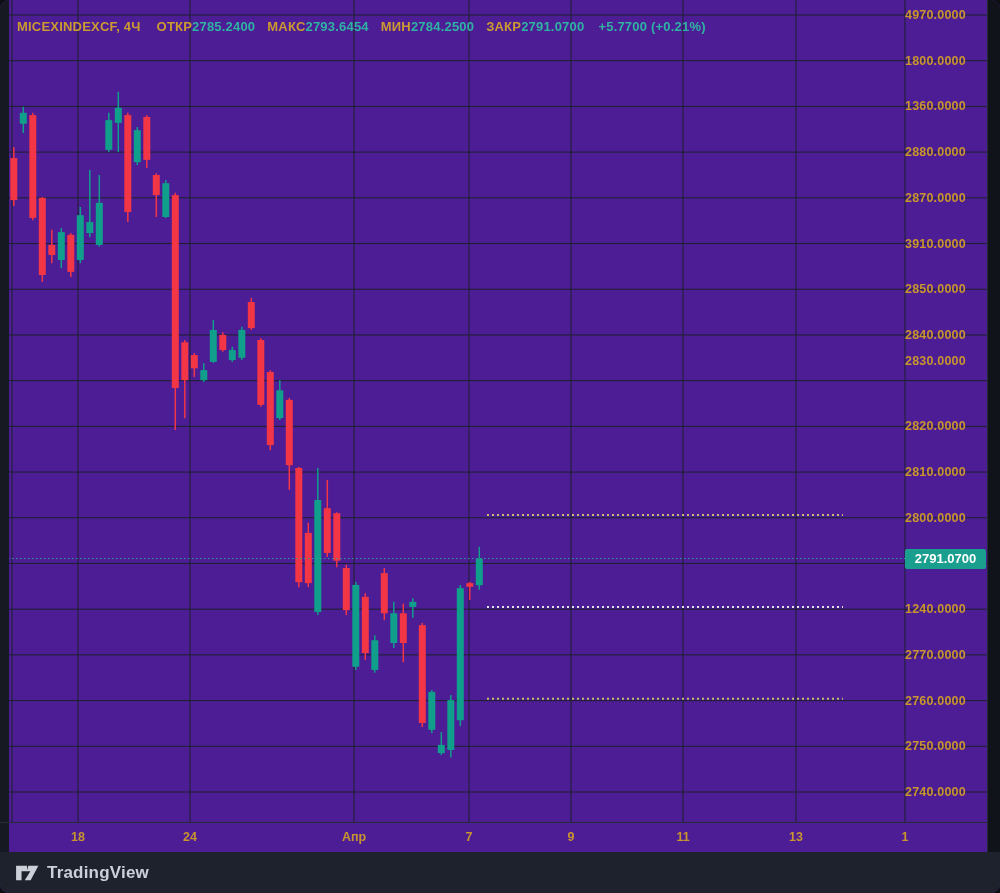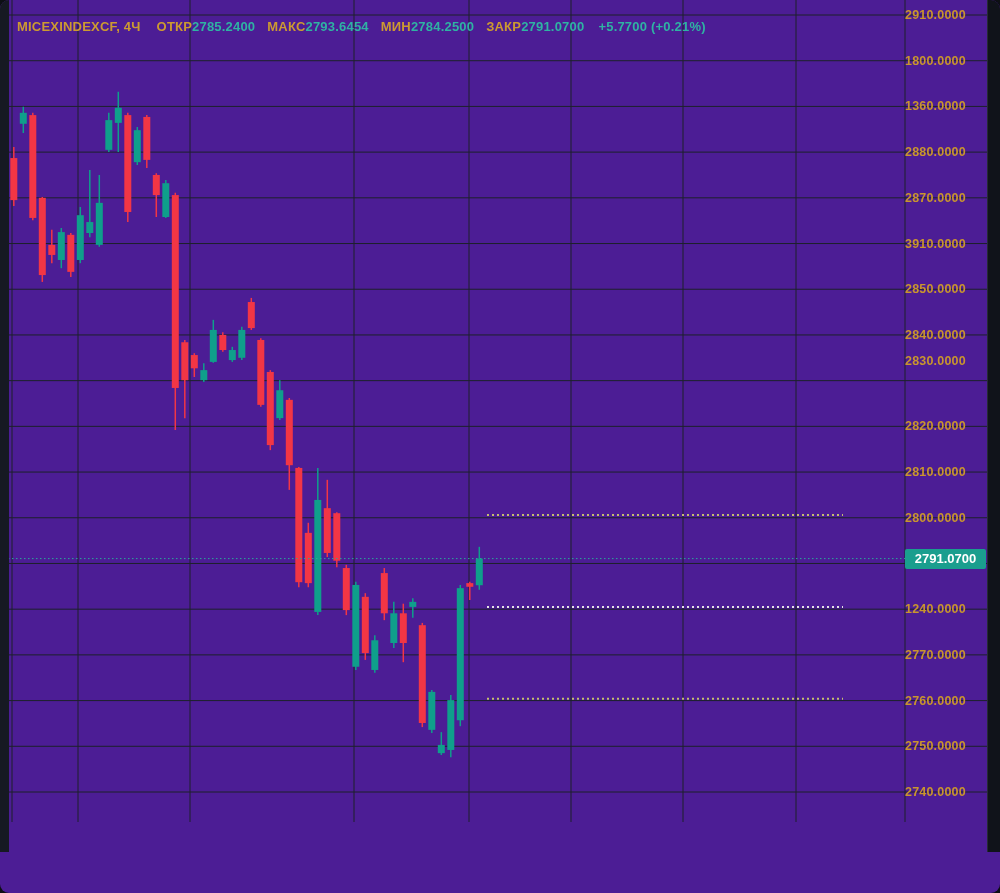--- a/index.html
+++ b/index.html
@@ -179,35 +179,54 @@
   </div>
 
   <div id="left-strip"></div>
   <div id="right-edge"></div>
 
   <div id="legend">
     <span class="sym">MICEXINDEXCF, 4Ч</span><span class="pair"><span class="lbl">ОТКР</span><span class="val">2785.2400</span></span><span class="pair"><span class="lbl">МАКС</span><span class="val">2793.6454</span></span><span class="pair"><span class="lbl">МИН</span><span class="val">2784.2500</span></span><span class="pair"><span class="lbl">ЗАКР</span><span class="val">2791.0700</span></span><span class="chg">+5.7700 (+0.21%)</span>
   </div>
 
   <div id="price-axis">
-      <div class="plabel" style="top: 7px;">2910.0000</div>
+      <div class="plabel" style="top: 7px;">4970.0000</div>
       <div class="plabel" style="top: 52.7059px;">1800.0000</div>
       <div class="plabel" style="top: 98.4118px;">1360.0000</div>
       <div class="plabel" style="top: 144.118px;">2880.0000</div>
       <div class="plabel" style="top: 189.824px;">2870.0000</div>
       <div class="plabel" style="top: 235.529px;">3910.0000</div>
       <div class="plabel" style="top: 281.235px;">2850.0000</div>
       <div class="plabel" style="top: 326.941px;">2840.0000</div>
       <div class="plabel" style="top: 353px;">2830.0000</div>
       <div class="plabel" style="top: 418.353px;">2820.0000</div>
       <div class="plabel" style="top: 464.059px;">2810.0000</div>
       <div class="plabel" style="top: 509.765px;">2800.0000</div>
       <div class="plabel" style="top: 601.176px;">1240.0000</div>
       <div class="plabel" style="top: 646.882px;">2770.0000</div>
       <div class="plabel" style="top: 692.588px;">2760.0000</div>
       <div class="plabel" style="top: 738.294px;">2750.0000</div>
       <div class="plabel" style="top: 784px;">2740.0000</div>
     </div>
   <div id="price-tag" style="top: 548.58px;">2791.0700</div>
 
-
+  <div id="time-axis">
+      <div class="tlabel" style="left: 78px;">18</div>
+      <div class="tlabel" style="left: 190px;">24</div>
+      <div class="tlabel bold" style="left: 354px;">Апр</div>
+      <div class="tlabel" style="left: 469px;">7</div>
+      <div class="tlabel" style="left: 571px;">9</div>
+      <div class="tlabel" style="left: 683px;">11</div>
+      <div class="tlabel" style="left: 796px;">13</div>
+      <div class="tlabel" style="left: 905px;">1</div>
+    </div>
+
+  <div id="footer">
+    <div id="brand">
+      <svg width="26" height="20" viewBox="0 0 28 22">
+        <path d="M2 3 h12 v6 h-6 v10 h-6 z" fill="#ccd0d9"></path>
+        <path d="M15.5 3 h11 l-8.5 16 h-6.5 l6.2 -10 h-4 z" fill="#ccd0d9"></path>
+      </svg>
+      <span class="word">TradingView</span>
+    </div>
+  </div>
 
 </div>
 
 </body></html>

